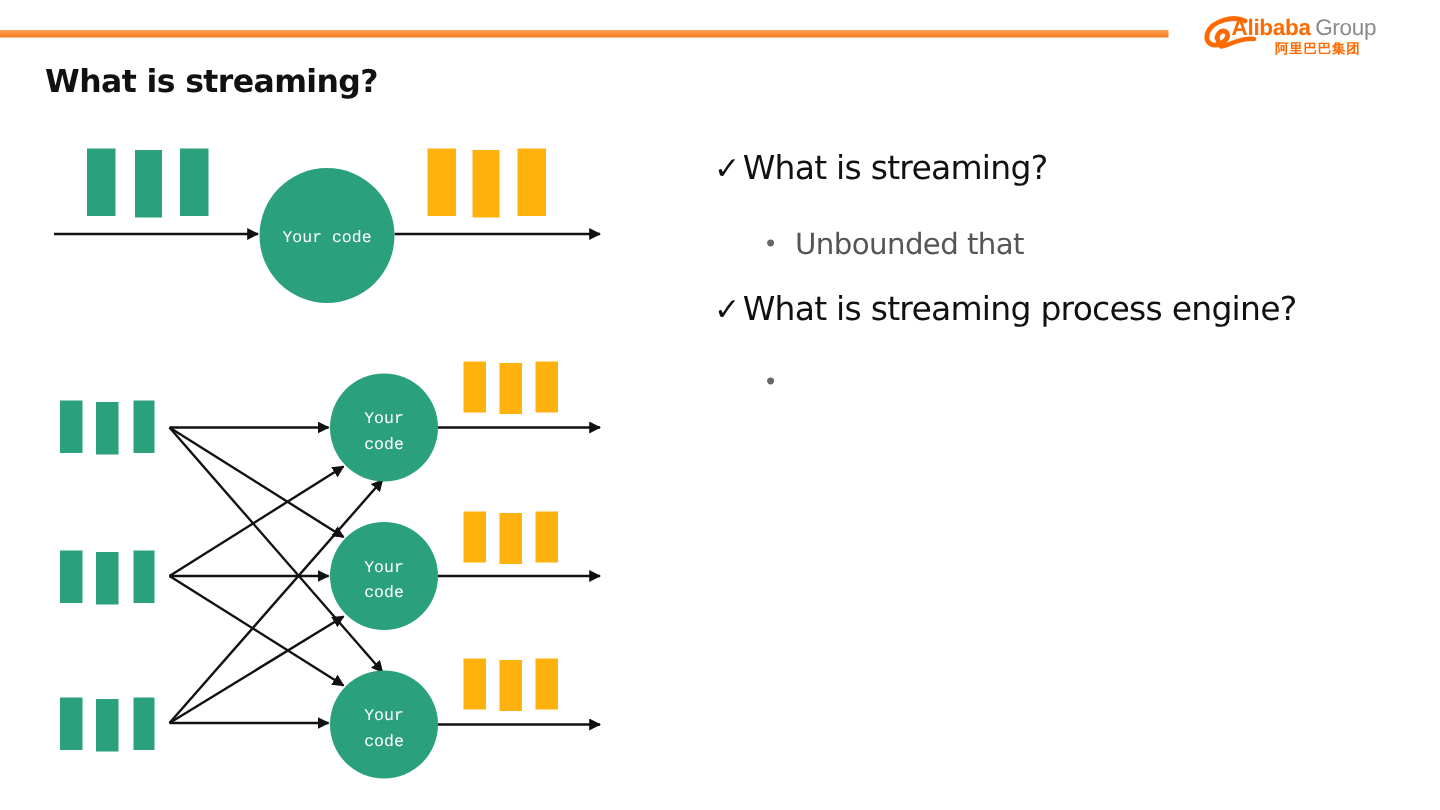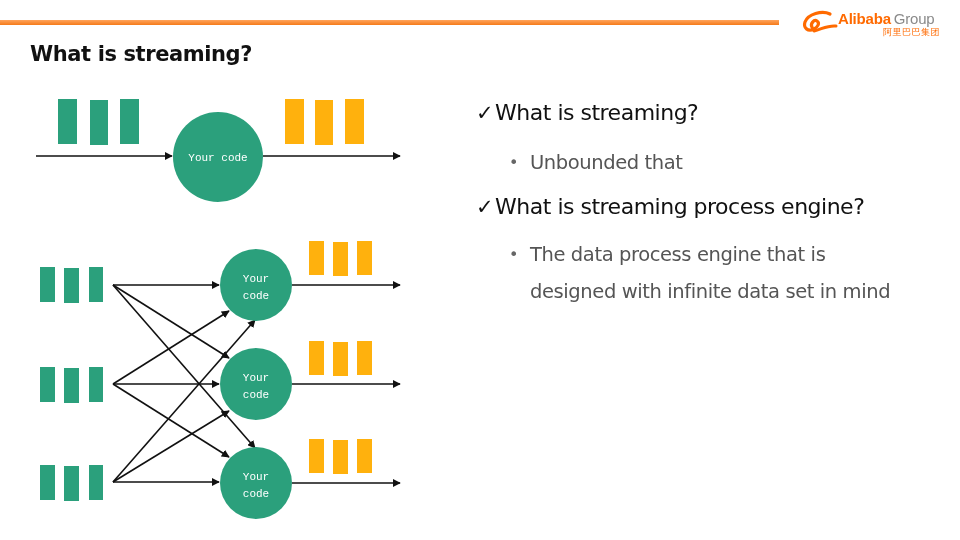--- a/index.html
+++ b/index.html
@@ -2,24 +2,24 @@
 <html><head>
 <meta charset="utf-8">
 <style>
   html, body { margin:0; padding:0; }
   body { width:960px; height:540px; background:#ffffff; position:relative; overflow:hidden;
          font-family:"Liberation Sans", sans-serif; }
   .top-bar { position:absolute; left:0; top:20px; width:779px; height:5px;
              background:linear-gradient(to bottom,#ffa45c,#f57a1a); }
   .logo { position:absolute; left:800px; top:6px; height:32px; width:155px; }
   .logo-mark { position:absolute; left:0; top:2px; width:40px; height:28px; }
-  .logo-word { position:absolute; left:38px; top:4px; font-family:"Liberation Sans", sans-serif;
+  .logo-word { position:absolute; left:21px; top:4px; font-family:"Liberation Sans", sans-serif;
                font-weight:bold; font-size:15px; color:#ff6a00; letter-spacing:-0.2px; white-space:nowrap; }
   .logo-word .grp { font-weight:normal; color:#8a8a8a; margin-left:3px; }
-  .logo-cn { position:absolute; left:50px; top:20px; font-size:9px; color:#ff6a00; font-weight:normal; letter-spacing:0.5px;margin-left:33px; }
+  .logo-cn { position:absolute; left:50px; top:20px; font-size:9px; color:#ff6a00; font-weight:bold; letter-spacing:0.5px; }
   .page-title { position:absolute; left:30px; top:42px; font-family:"DejaVu Sans", sans-serif;
                 font-weight:bold; font-size:21px; color:#111; letter-spacing:-0.4px; }
   svg.diagram { position:absolute; left:0; top:0; }
   .bullets { position:absolute; left:476px; top:100px; width:460px; }
   .lvl1 { font-family:"DejaVu Sans", sans-serif; font-size:22px; color:#111; letter-spacing:-0.5px;
           display:flex; align-items:baseline; }
   .lvl1 .chk { font-size:21px; margin-right:2px; }
   .lvl2 { font-family:"DejaVu Sans", sans-serif; font-size:19.5px; color:#555; letter-spacing:-0.4px;
           margin-left:54px; line-height:37px; position:relative; padding-left:0; }
   .lvl2 .dot { position:absolute; left:-21px; top:0; font-size:16px; color:#666; }
@@ -128,15 +128,14 @@
   <div class="lvl2 b1s">
     <span class="dot">•</span>
     <span>Unbounded that</span>
   </div>
   <div class="lvl1 b2">
     <span class="chk">✓</span>
     <span>What is streaming process engine?</span>
   </div>
   <div class="lvl2 b2s">
     <span class="dot">•</span>
-    <span>The data process engine that is designed with infinite data set in mind</span>
   </div>
 </div>
 
 </body></html>

